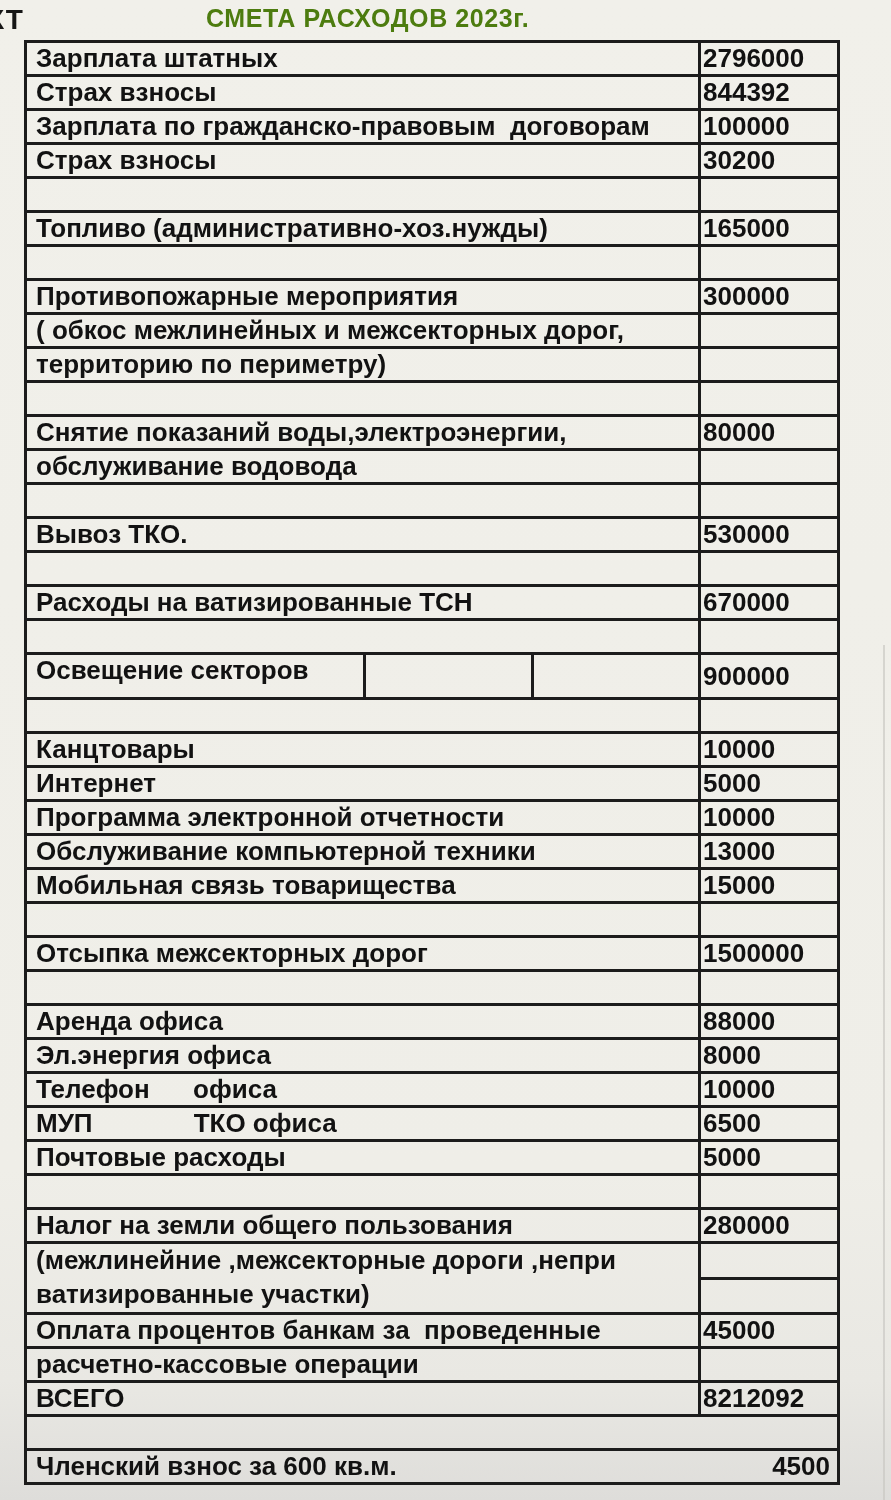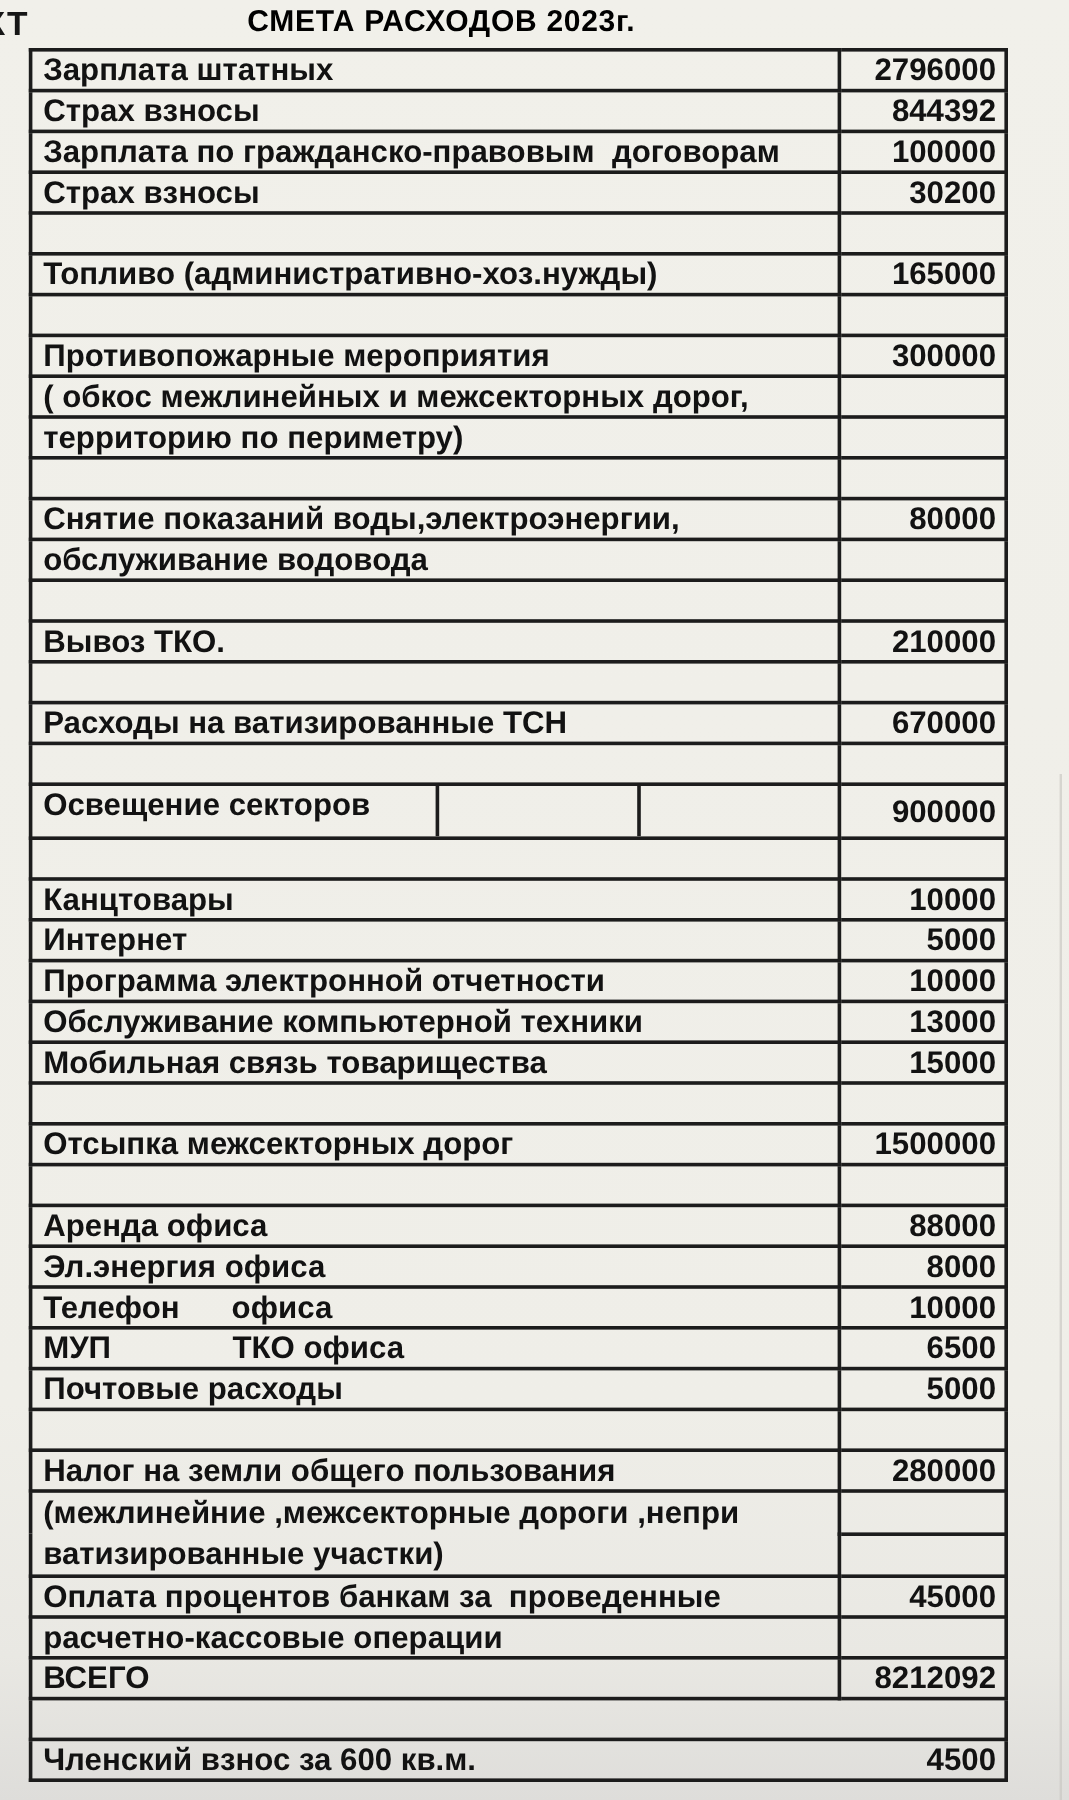--- a/index.html
+++ b/index.html
@@ -9,35 +9,35 @@
     font-family:"Liberation Sans",sans-serif;
     -webkit-font-smoothing:antialiased;
   }
   .page{position:absolute;inset:0;}
   .corner{
     position:absolute;left:-13px;top:4px;
     font-weight:bold;font-size:28px;color:#161616;letter-spacing:1px;
   }
   .title{
     position:absolute;left:206px;top:4px;
-    font-weight:bold;font-size:25px;color:#000000;letter-spacing:.6px;white-space:pre;
+    font-weight:bold;font-size:25px;color:#4d7c0f;letter-spacing:.6px;white-space:pre;
   }
   table.sheet{
     position:absolute;left:24px;top:40px;width:813px;
     border-collapse:collapse;table-layout:fixed;
   }
   table.sheet td{
     border:3px solid #1c1c1c;
     height:31px;
     font-weight:bold;font-size:26px;line-height:31px;color:#121212;
     overflow:hidden;vertical-align:middle;
     background:transparent;
   }
   td.L{padding:0 4px 0 9px;text-align:left;white-space:pre;}
-  td.A{padding:0 7px 0 2px;text-align:right;white-space:pre;}
+  td.A{padding:0 7px 0 2px;white-space:pre;}
   td.split{padding:0;}
   .splitwrap{display:flex;height:42px;align-items:stretch;}
   .splitwrap .seg-label{flex:0 0 327px;padding-left:9px;white-space:pre;line-height:31px;}
   .splitwrap .seg-empty-1{flex:0 0 165px;border-left:3px solid #1c1c1c;}
   .splitwrap .seg-empty-2{flex:1 1 auto;border-left:3px solid #1c1c1c;}
   td.merged{vertical-align:top;padding:0;}
   td.merged .mline{height:34px;line-height:33px;padding-left:9px;white-space:pre;}
   td.full{padding:0 7px 0 9px;}
   .fullflex{display:flex;justify-content:space-between;align-items:center;height:31px;}
   .fullflex span{white-space:pre;}
@@ -111,21 +111,21 @@
       <tr>
           <td class="L">обслуживание водовода</td>
           <td class="A"></td>
         </tr>
       <tr>
           <td class="L"></td>
           <td class="A"></td>
         </tr>
       <tr>
           <td class="L">Вывоз ТКО.</td>
-          <td class="A">210000</td>
+          <td class="A">530000</td>
         </tr>
       <tr>
           <td class="L"></td>
           <td class="A"></td>
         </tr>
       <tr>
           <td class="L">Расходы на ватизированные ТСН</td>
           <td class="A">670000</td>
         </tr>
       <tr>

